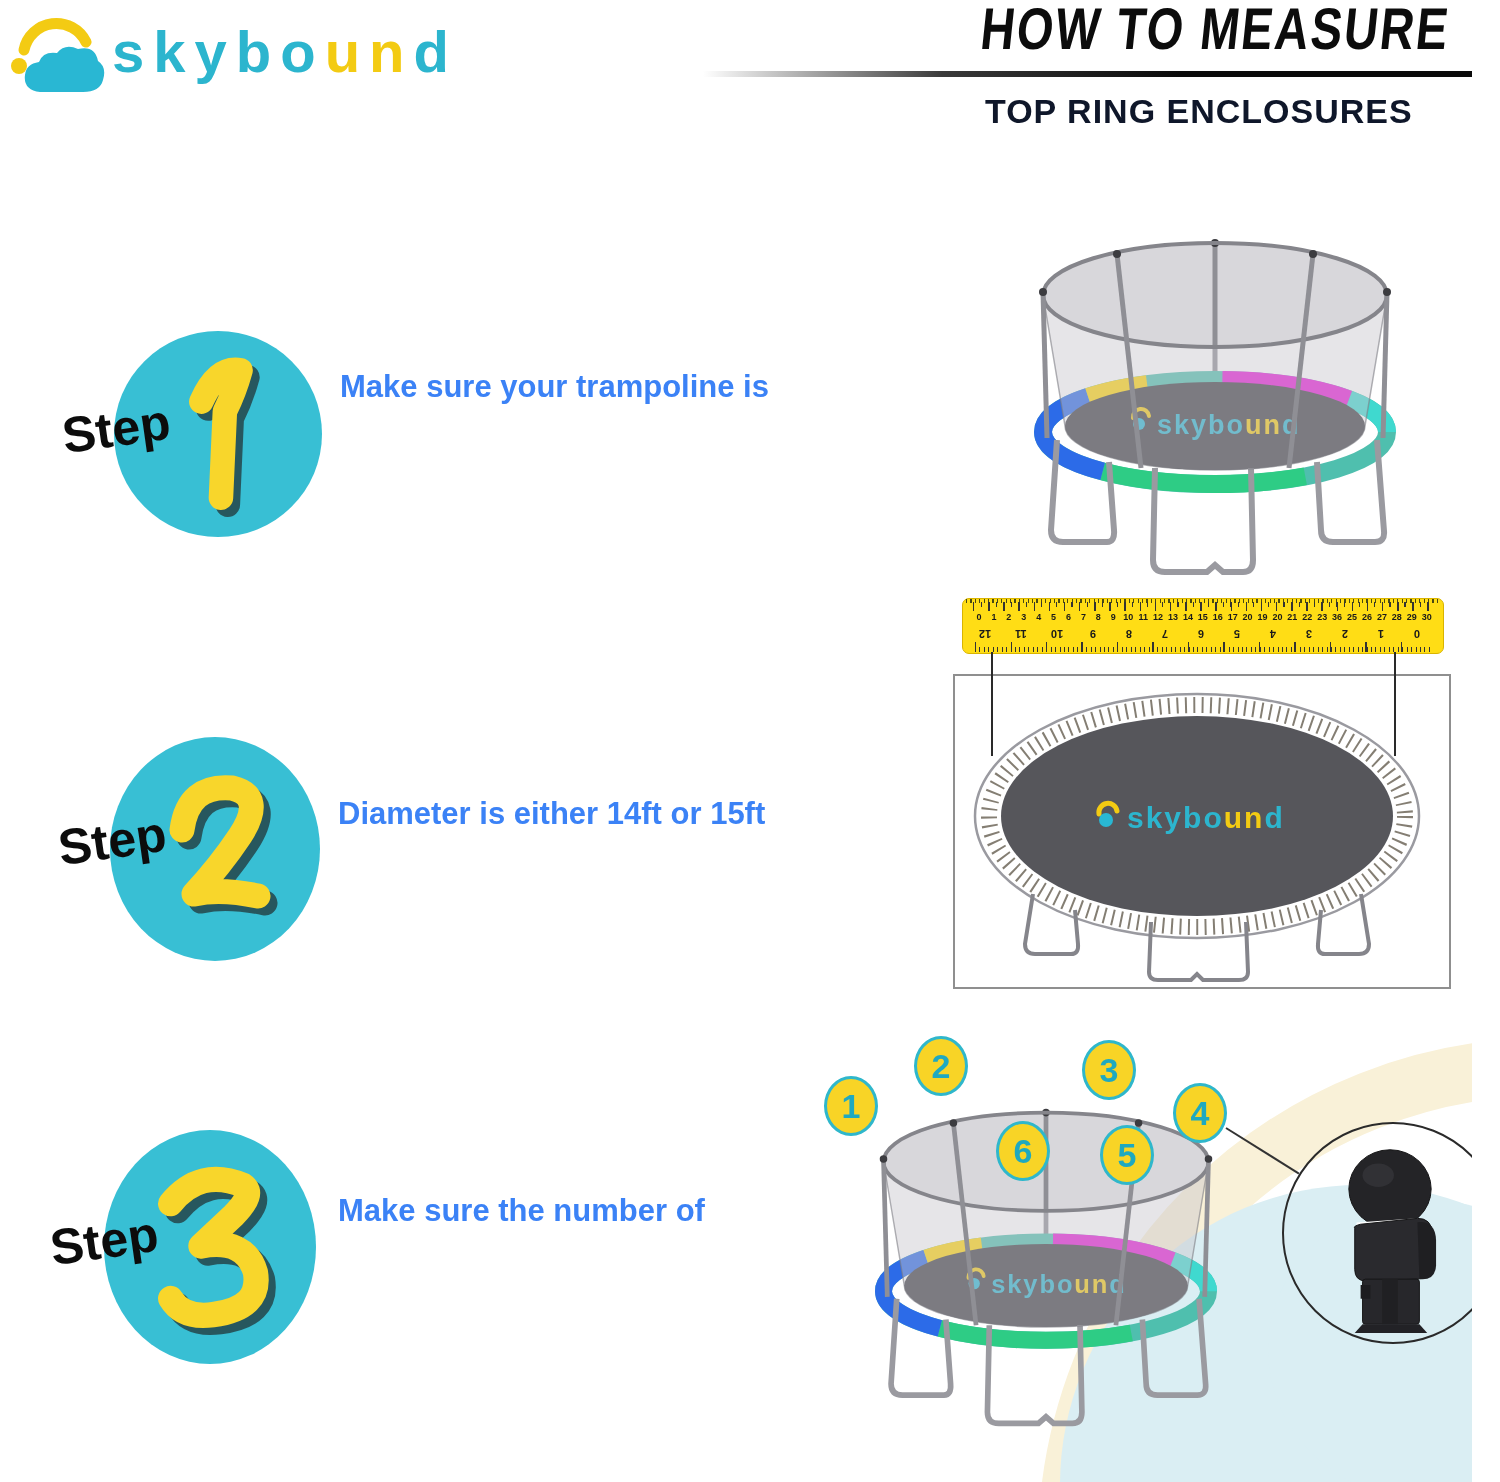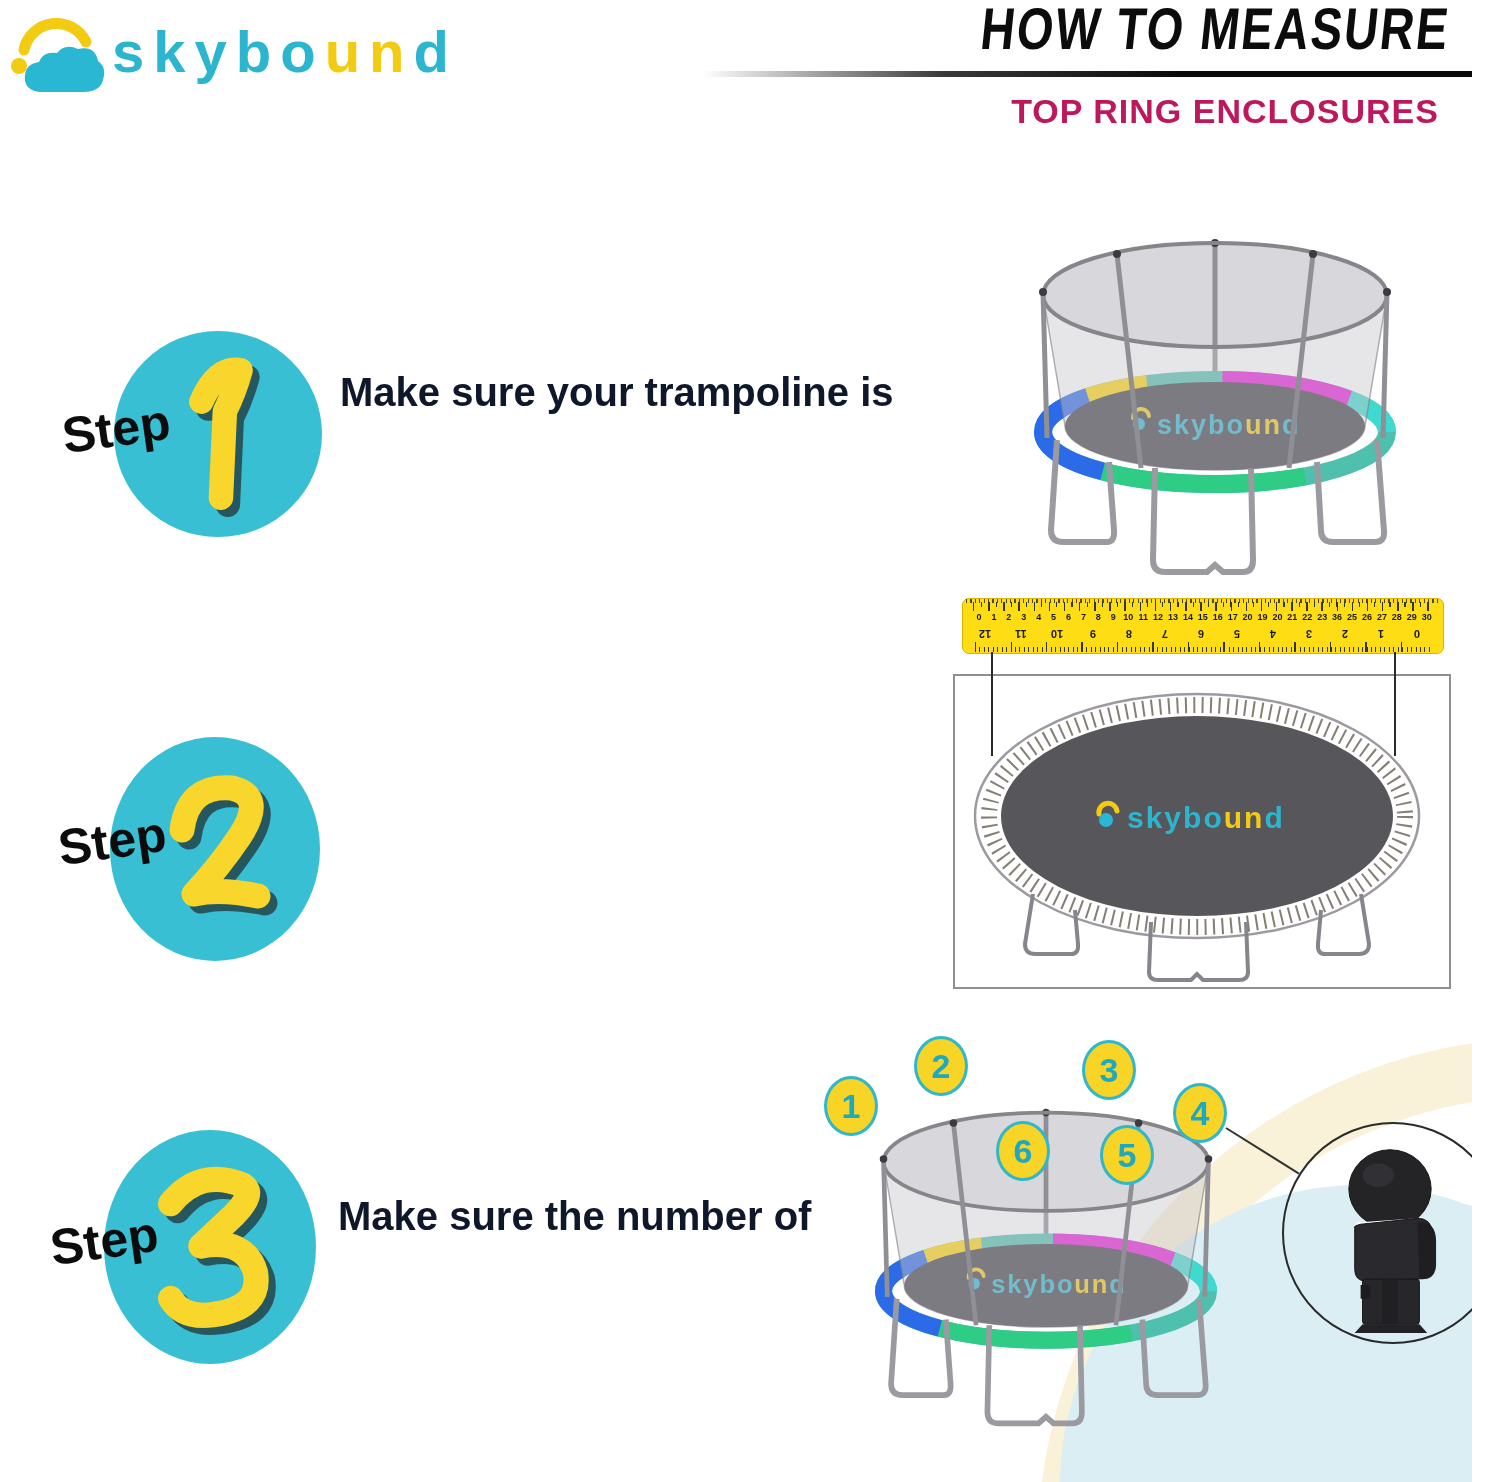--- a/index.html
+++ b/index.html
@@ -18,28 +18,28 @@
   
   .logo-icon{left:10px;top:8px;width:96px;height:88px;z-index:5;}
   .logo-text{left:112px;top:18px;font-size:58px;font-weight:bold;letter-spacing:9px;
              color:#2CB5CE;z-index:5;white-space:nowrap;}
   .logo-text .yel{color:#F3CB13;}
   .title{left:950px;top:2px;width:530px;height:62px;text-align:center;font-size:47px;
          font-weight:bold;letter-spacing:2px;transform:skewX(-6deg) scaleY(1.25);
          transform-origin:center;color:#0c0c0c;z-index:5;white-space:nowrap;}
   .divider{left:703px;top:71px;width:797px;height:6px;
            background:linear-gradient(90deg,rgba(0,0,0,0) 0%,#3a3a3a 30%,#0a0a0a 60%);z-index:4;}
-  .subtitle{left:985px;top:92px;width:480px;text-align:center;font-size:34px;font-weight:bold;
-            letter-spacing:1px;color:#be185d;z-index:5;white-space:nowrap;}
+  .subtitle{left:985px;top:92px;width:480px;text-align:left;font-size:34px;font-weight:bold;
+            letter-spacing:1px;color:#0f172a;z-index:5;white-space:nowrap;}
 
   
   .step-label{font-size:50px;font-weight:bold;color:#0c0c0c;transform:rotate(-8deg);z-index:6;}
   .step-circle{border-radius:50%;background:#38BFD4;z-index:5;}
   .step-circle svg{position:absolute;left:0;top:0;width:100%;height:100%;overflow:visible;}
-  .step-text{width:680px;font-size:40px;font-weight:bold;line-height:1.2;color:#0f172a;z-index:5;}
+  .step-text{width:680px;font-size:31px;font-weight:bold;line-height:1.2;color:#3b82f6;z-index:5;}
   .lbl1{left:62px;top:400px;} .lbl2{left:58px;top:812px;} .lbl3{left:50px;top:1212px;}
   .circ1{left:114px;top:331px;width:208px;height:206px;}
   .circ2{left:110px;top:737px;width:210px;height:224px;}
   .circ3{left:104px;top:1130px;width:212px;height:234px;}
   .txt1{left:340px;top:368px;} .txt2{left:338px;top:795px;} .txt3{left:338px;top:1192px;}
 
   
   .ruler{left:962px;top:598px;width:480px;height:54px;background:#FFDD15;
          border:1px solid #D9B400;border-radius:7px;z-index:3;}
   .ruler .serr{position:absolute;left:3px;right:3px;top:0;height:4px;
@@ -115,20 +115,21 @@
   </div>
 
   <div class="abs step-label lbl2">Step</div>
   <div class="abs step-circle circ2">
     <svg viewBox="0 0 210 210" aria-label="2">
       <path d="M 79,93 Q 85,47 129,51 Q 163,59 137,99 Q 117,129 91,157 Q 117,151 155,159" fill="none" stroke="#1e1e1e" stroke-width="25" stroke-linecap="round" stroke-linejoin="round" opacity="0.65"></path>
       <path d="M 72,86 Q 78,40 122,44 Q 156,52 130,92 Q 110,122 84,150 Q 110,144 148,152" fill="none" stroke="#F8D62B" stroke-width="25" stroke-linecap="round" stroke-linejoin="round"></path>
     </svg>
   </div>
   <div class="abs step-text txt2">
+    <div>Diameter is either 14ft or 15ft</div>
   </div>
 
   <div class="abs step-label lbl3">Step</div>
   <div class="abs step-circle circ3">
     <svg viewBox="0 0 210 210" aria-label="3">
       <path d="M 73,69 Q 102,33 145,51 Q 157,59 135,81 L 103,111 Q 147,103 157,137 Q 163,173 115,179 Q 85,183 73,163" fill="none" stroke="#1e1e1e" stroke-width="25" stroke-linecap="round" stroke-linejoin="round" opacity="0.65"></path>
       <path d="M 66,62 Q 95,26 138,44 Q 150,52 128,74 L 96,104 Q 140,96 150,130 Q 156,166 108,172 Q 78,176 66,156" fill="none" stroke="#F8D62B" stroke-width="25" stroke-linecap="round" stroke-linejoin="round"></path>
     </svg>
   </div>
   <div class="abs step-text txt3">

